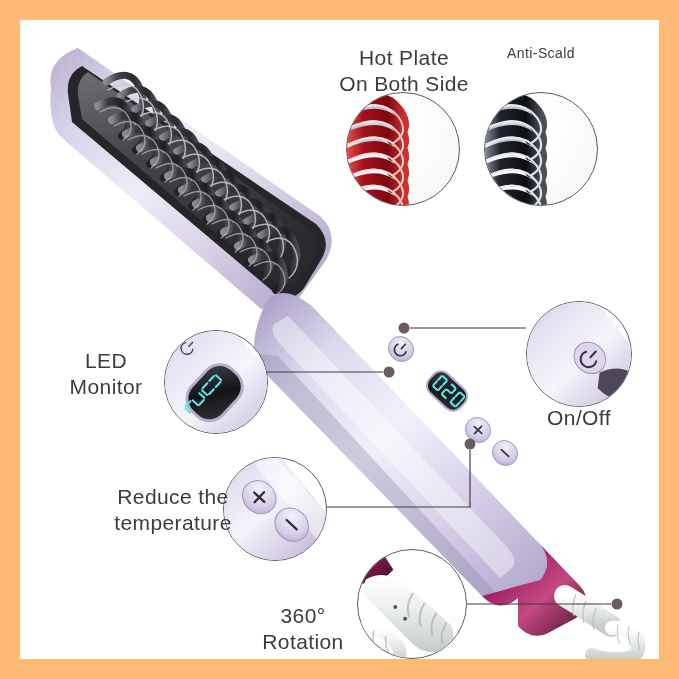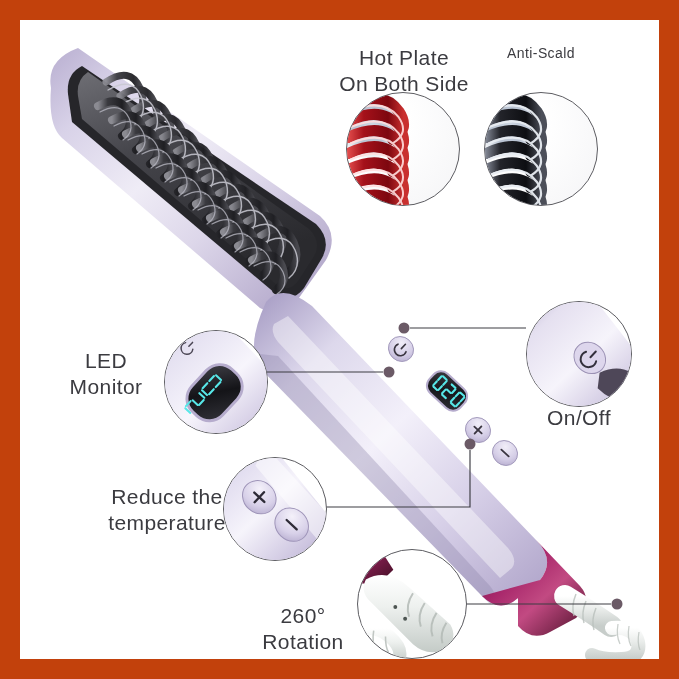--- a/index.html
+++ b/index.html
@@ -1,21 +1,21 @@
 <!DOCTYPE html>
 <html><head>
 <meta charset="utf-8">
 <style>
   html,body{margin:0;padding:0;}
   body{
     width:679px;height:679px;overflow:hidden;
     font-family:"Liberation Sans", sans-serif;
     background:#d6c6cb;
   }
-  #page{position:relative;width:679px;height:679px;background:#c2410c;}
+  #page{position:relative;width:679px;height:679px;background:#fdba74;}
   #canvas{
     position:absolute;left:20px;top:20px;
     width:639px;height:639px;background:#ffffff;overflow:hidden;
   }
 
   
   .label{
     position:absolute;color:#3b3b40;
     font-family:"Liberation Sans", sans-serif;
     font-weight:400;letter-spacing:.4px;line-height:1.22;
@@ -467,20 +467,20 @@
   <div class="label" style="left:286px;top:25px;width:196px;font-size:21px;">Hot Plate
 On Both Side</div>
 
   <div class="label" style="left:441px;top:25px;width:160px;font-size:14px;">Anti-Scald</div>
 
   <div class="label" style="left:22px;top:328px;width:128px;font-size:21px;">LED
 Monitor</div>
 
   <div class="label" style="left:504px;top:385px;width:110px;font-size:21px;">On/Off</div>
 
-  <div class="label" style="left:56px;top:464px;width:182px;font-size:21px;">Reduce the
+  <div class="label" style="left:62px;top:464px;width:182px;font-size:21px;">Reduce the
 temperature</div>
 
-  <div class="label" style="left:217px;top:583px;width:132px;font-size:21px;">260°
+  <div class="label" style="left:217px;top:583px;width:132px;font-size:21px;">360°
 Rotation</div>
 
  </div>
 </div>
 
 </body></html>

